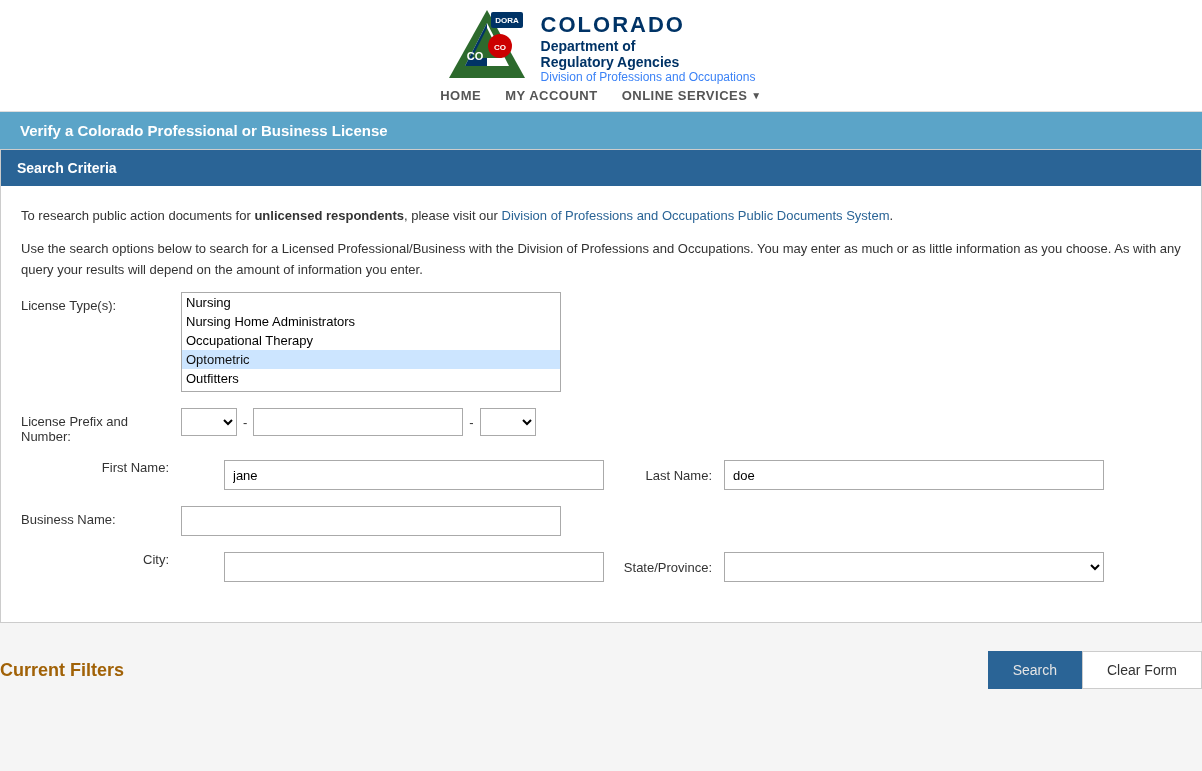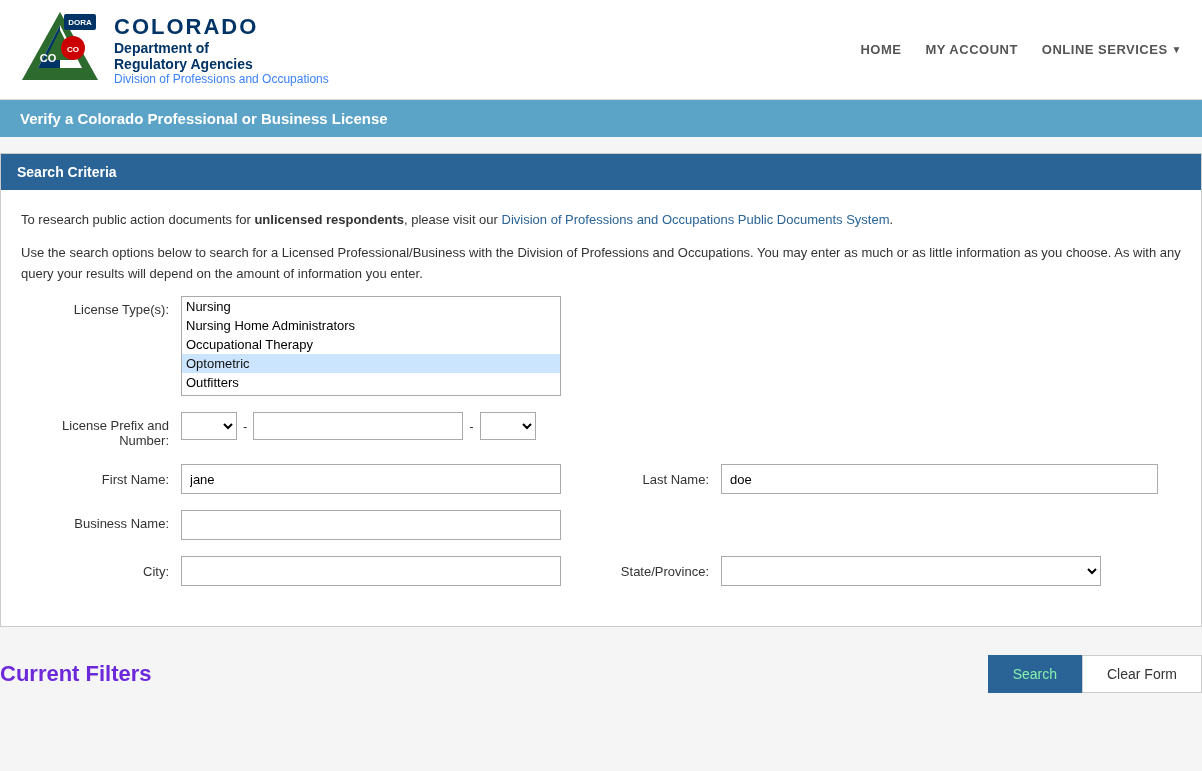--- a/index.html
+++ b/index.html
@@ -7,20 +7,21 @@
 
     
     .top-nav-bar {
       background: #fff;
       border-bottom: 1px solid #ddd;
       display: flex;
       align-items: center;
       justify-content: space-between;
       padding: 8px 20px;
       min-height: 100px;
+      flex-direction: column;
     }
     .logo-area {
       display: flex;
       align-items: center;
       gap: 14px;
     }
     .logo-svg-wrap {
       width: 80px;
       height: 80px;
     }
@@ -66,21 +67,21 @@
       background: #5ba4c8;
       color: #fff;
       padding: 10px 20px;
       font-size: 15px;
       font-weight: bold;
     }
 
     
     .main-content {
       max-width: 1202px;
-      margin: 16px auto;
+      margin: 0 auto;
     }
 
     
     .search-card {
       background: #fff;
       border: 1px solid #ccc;
       margin-bottom: 20px;
     }
     .search-card-header {
       background: #2a6496;
@@ -105,21 +106,21 @@
     .info-text strong { font-weight: bold; }
 
     
     .form-row {
       display: flex;
       align-items: flex-start;
       margin-bottom: 16px;
     }
     .form-label {
       width: 160px;
-      text-align: right;
+      text-align: left;
       padding-right: 12px;
       padding-top: 6px;
       font-size: 13px;
       color: #333;
       flex-shrink: 0;
     }
     .form-control-wrap {
       flex: 1;
     }
 
@@ -181,22 +182,22 @@
 
     
     .form-row-two-col {
       display: flex;
       align-items: flex-start;
       margin-bottom: 16px;
       gap: 0;
     }
     .col-left {
       display: flex;
-      align-items: center;
       flex: 1;
+      gap: 43px;
     }
     .col-right {
       display: flex;
       align-items: center;
       flex: 1;
     }
     .col-label {
       text-align: right;
       padding-right: 12px;
       font-size: 13px;
@@ -214,51 +215,51 @@
       border: 1px solid #aaa;
       font-size: 13px;
       padding: 0 8px;
       width: 380px;
     }
     .text-input-right {
       height: 30px;
       border: 1px solid #aaa;
       font-size: 13px;
       padding: 0 8px;
-      width: 437px;
+      width: 380px;
     }
     .state-select {
       height: 30px;
       border: 1px solid #aaa;
       font-size: 13px;
       padding: 0 4px;
       width: 380px;
       background: #fff;
     }
 
     
     .current-filters-bar {
       display: flex;
       align-items: center;
       justify-content: space-between;
       padding: 8px 0;
       margin-top: 4px;
     }
     .current-filters-label {
-      font-size: 22px;
-      font-weight: bold;
-      color: #6d28d9;
+      font-size: 18px;
+      font-weight: bold;
+      color: #a16207;
     }
     .action-buttons {
       display: flex;
       gap: 0;
     }
     .btn-search {
       background: #2a6496;
-      color: #86efac;
+      color: #e5e5e5;
       border: 1px solid #2a6496;
       padding: 10px 24px;
       font-size: 14px;
       cursor: pointer;
       font-weight: normal;
     }
     .btn-clear {
       background: #fff;
       color: #333;
       border: 1px solid #ccc;

